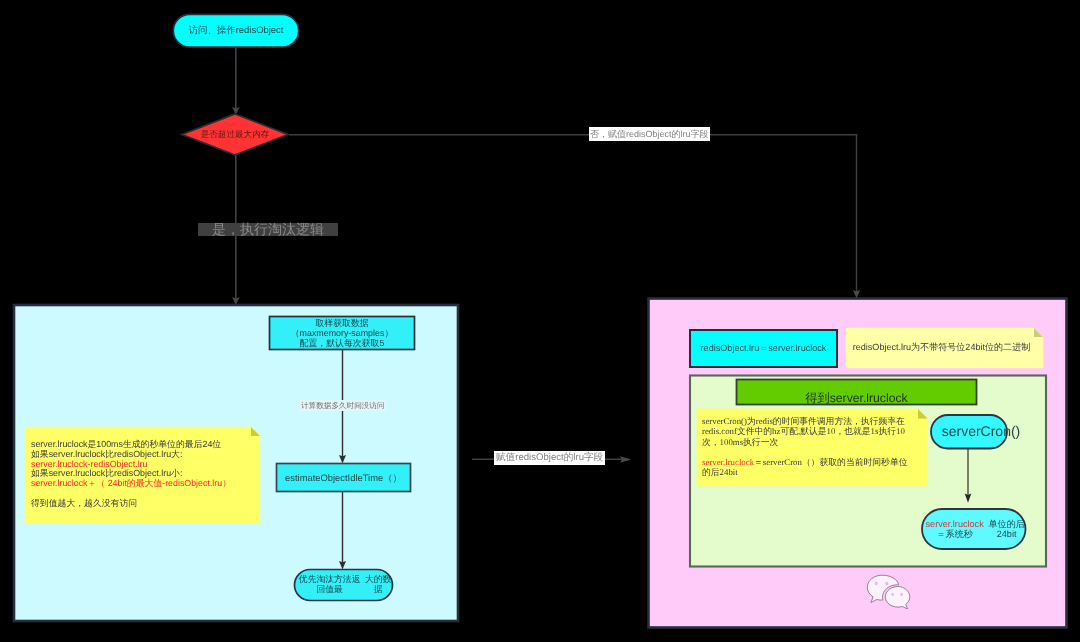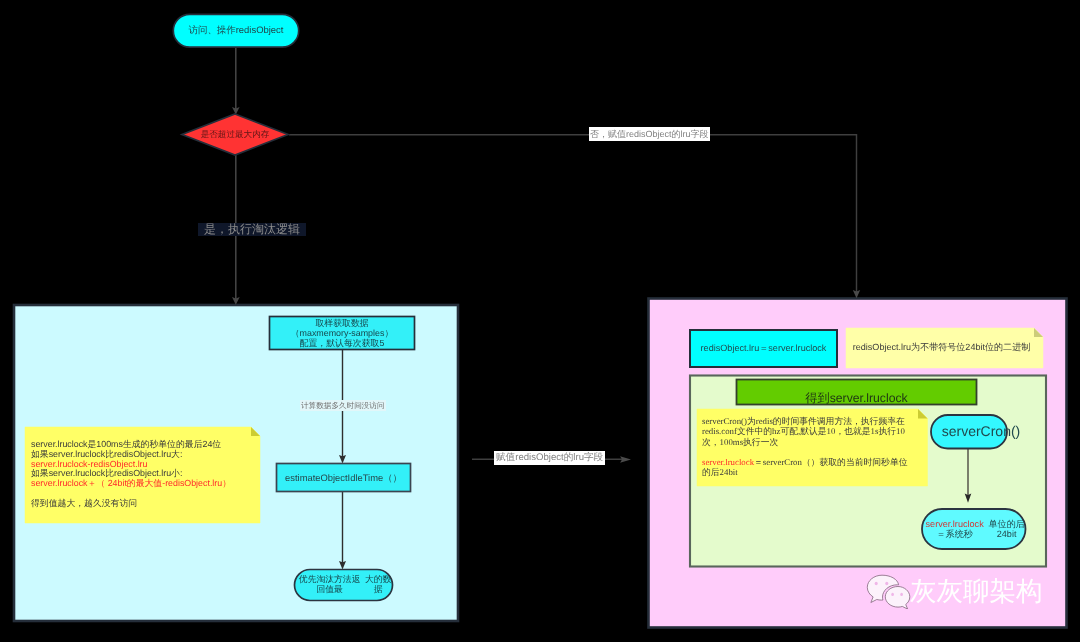--- a/index.html
+++ b/index.html
@@ -59,21 +59,21 @@
     <path d="M918,409 L927.5,418.5 L918,418.5 Z" fill="#CCCC33"></path>
   </svg>
 
   
   <div class="nodetext" style="left:173px;top:14px;width:126px;height:33px;font-size:9.45px;color:#1F4448;">访问、操作redisObject</div>
 
   <div class="nodetext" style="left:185px;top:127px;width:100px;height:15px;font-size:8.6px;color:#5E1616;">是否超过最大内存</div>
 
   <div class="edgelabel" style="position:absolute;left:589px;top:127px;background:#ffffff;color:#808080;font-size:9px;line-height:14px;padding:0 1px;white-space:nowrap;">否，赋值redisObject的lru字段</div>
 
-  <div class="edgelabel" style="position:absolute;left:198px;top:223px;background:#0f172a;color:#8a8a8a;font-size:12px;line-height:13px;padding:0 6px;white-space:nowrap;">是，执行淘汰逻辑</div>
+  <div class="edgelabel" style="position:absolute;left:198px;top:223px;background:#404040;color:#8a8a8a;font-size:14px;line-height:13px;padding:0 14px;white-space:nowrap;">是，执行淘汰逻辑</div>
 
   <div class="nodetext" style="left:270px;top:316px;width:144px;height:34px;font-size:8.9px;line-height:10.1px;color:#16484D;padding:0 18px;box-sizing:border-box;">取样获取数据（maxmemory-samples）配置，默认每次获取5</div>
 
   <div class="edgelabel" style="position:absolute;left:300px;top:400px;background:#E2F6F9;color:#6e6e6e;font-size:7.6px;line-height:11px;padding:0 1px;white-space:nowrap;">计算数据多久时间没访问</div>
 
   <div class="nodetext" style="left:277px;top:464px;width:133px;height:27px;font-size:9.4px;color:#26494D;">estimateObjectIdleTime（）</div>
 
   <div class="nodetext" style="left:295px;top:570px;width:97px;height:30px;font-size:8.8px;color:#16484D;line-height:9.7px;flex-direction:row;">
     <div>优先淘汰方法返回值最</div>
     <div>大的数据</div>
@@ -122,15 +122,14 @@
         <path d="M16.0,1.2 C7.9,1.2 1.3,6.6 1.3,13.3 c0,3.9 2.3,7.4 5.8,9.6 l-2.2,5.6 5.9,-3.0 c1.4,0.4 3.0,0.6 4.6,0.6 0.5,0 1.0,0 1.5,-0.06 -0.25,-0.95 -0.4,-1.95 -0.4,-2.95 0,-6.8 6.6,-12.3 14.8,-12.3 0.45,0 0.9,0.02 1.35,0.05 C31.6,5.0 24.5,1.2 16.0,1.2 Z"></path>
         <path d="M32.0,12.5 C25.0,12.5 19.3,17.1 19.3,22.8 c0,5.7 5.7,10.3 12.7,10.3 1.5,0 3.0,-0.22 4.35,-0.62 l5.3,2.6 -1.9,-4.6 c2.5,-1.9 4.05,-4.55 4.05,-7.68 C43.8,17.1 38.1,12.5 32.0,12.5 Z"></path>
       </g>
       <g fill="#EFB6E8">
         <ellipse cx="10.2" cy="9.5" rx="1.55" ry="1.75"></ellipse>
         <ellipse cx="20.8" cy="9.5" rx="1.55" ry="1.75"></ellipse>
         <ellipse cx="26.6" cy="20.4" rx="1.35" ry="1.55"></ellipse>
         <ellipse cx="35.6" cy="20.4" rx="1.35" ry="1.55"></ellipse>
       </g>
     </svg>
-    <span style="font-size:26.5px;color:#FFFFFF;margin-left:-5px;letter-spacing:0px;">灰灰聊架构</span>
   </div>
 </div>
 
 </body></html>

